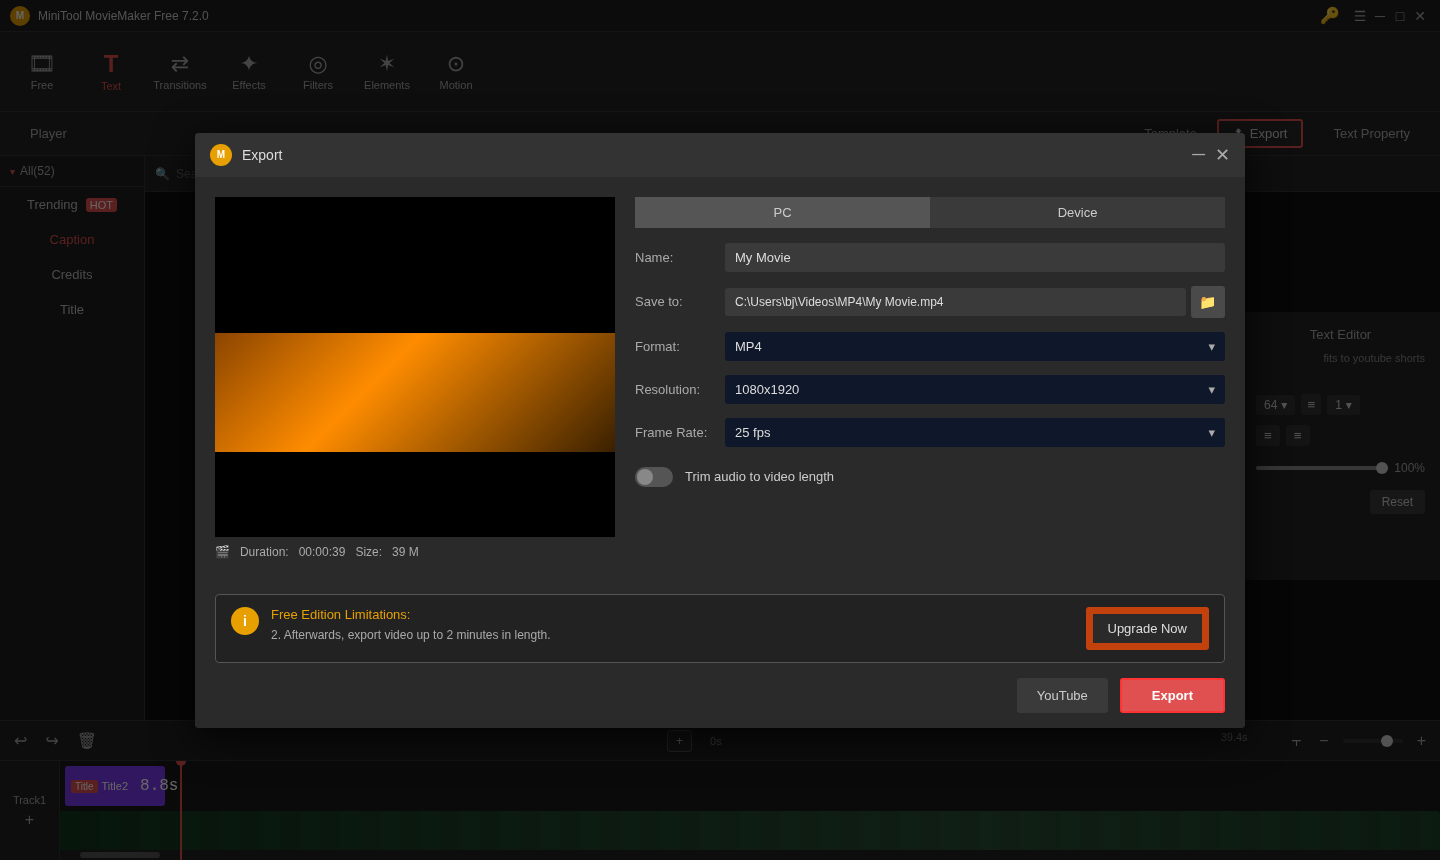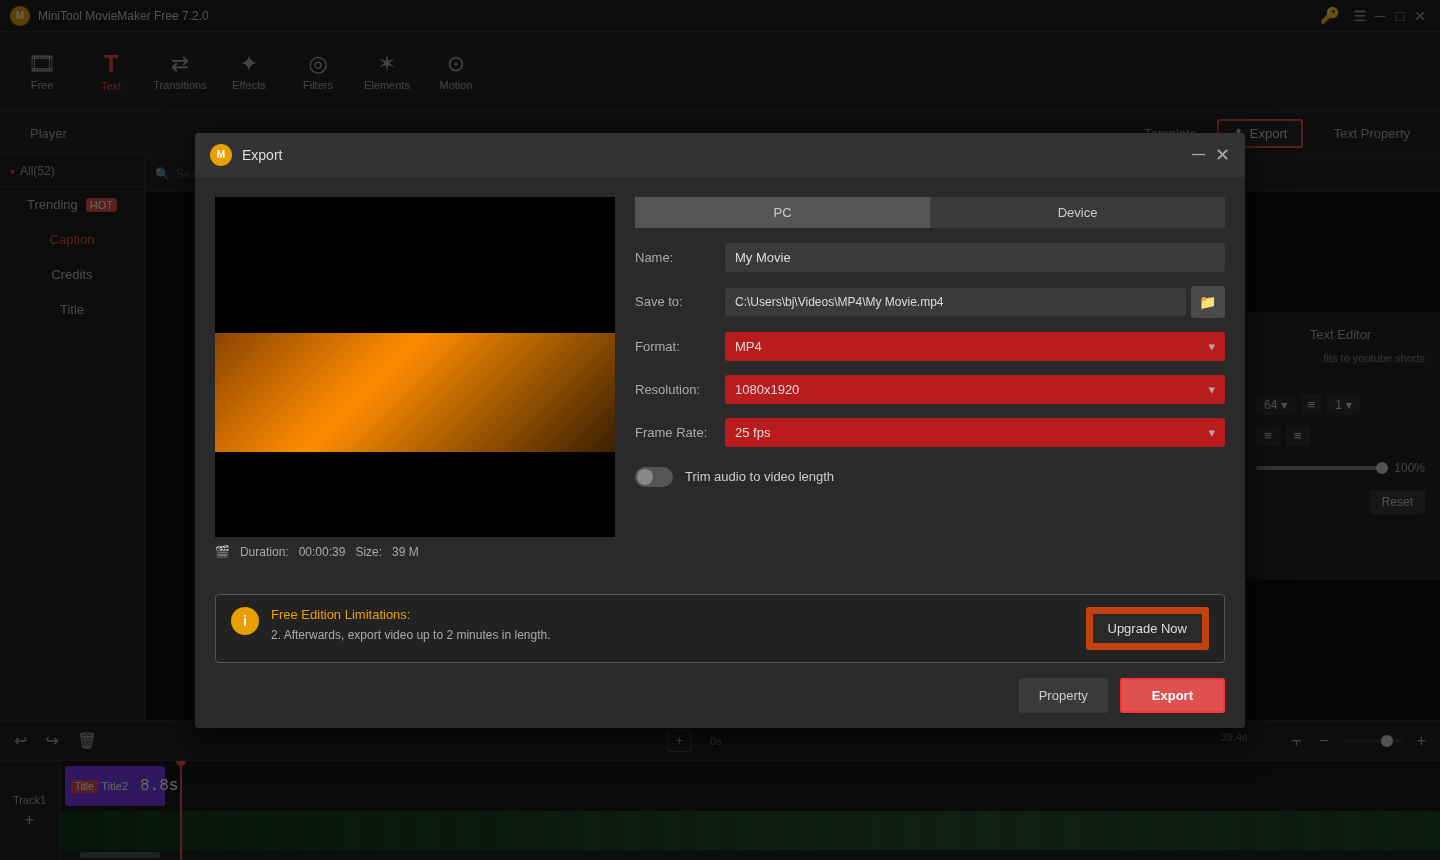--- a/index.html
+++ b/index.html
@@ -434,21 +434,21 @@
       align-items: center;
       justify-content: center;
       font-size: 14px;
     }
     .dialog-select-wrapper {
       flex: 1;
       position: relative;
     }
     .dialog-select {
       width: 100%;
-      background: #b91c1c;
+      background: #0f172a;
       border: none;
       color: #ddd;
       padding: 7px 30px 7px 10px;
       font-size: 13px;
       border-radius: 3px;
       appearance: none;
       cursor: pointer;
     }
     .dialog-select-arrow {
       position: absolute;
@@ -875,18 +875,18 @@
       <div class="limitations-box">
         <div class="info-icon">i</div>
         <div class="limitations-text">
           <div class="limitations-title">Free Edition Limitations:</div>
           <div class="limitations-item">2. Afterwards, export video up to 2 minutes in length.</div>
         </div>
         <button class="upgrade-btn">Upgrade Now</button>
       </div>
 
       <div class="dialog-actions">
-        <button class="settings-btn">Property</button>
+        <button class="settings-btn">YouTube</button>
         <button class="export-action-btn">Export</button>
       </div>
     </div>
   </div>
 </div>
 
 </body></html>

